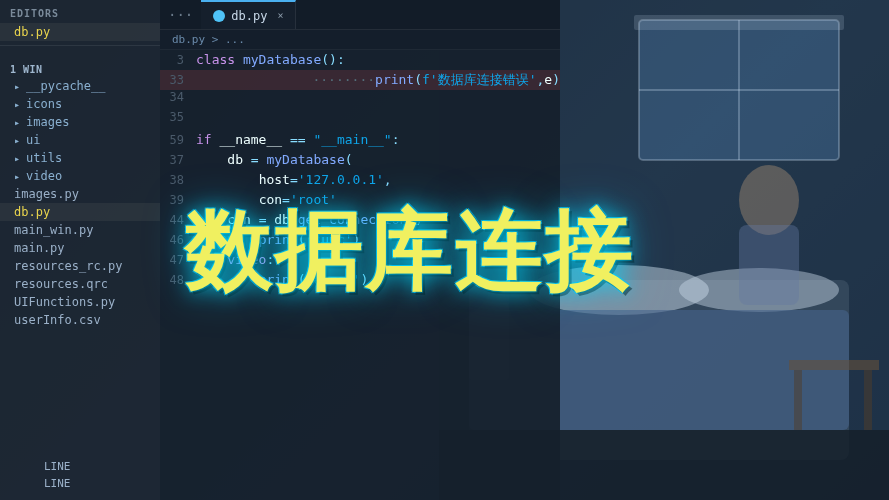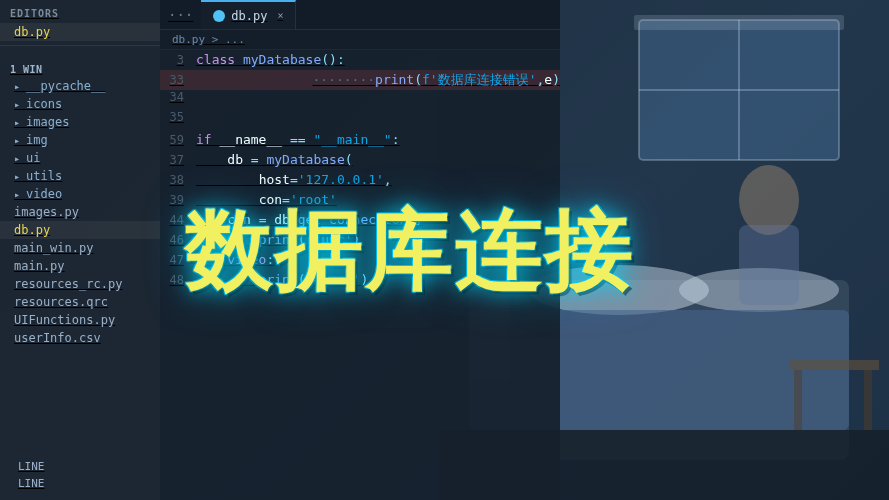--- a/index.html
+++ b/index.html
@@ -23,21 +23,20 @@
 
     
     .ide-container {
       position: absolute;
       left: 0;
       top: 0;
       width: 560px;
       height: 500px;
       display: flex;
       z-index: 2;
-      text-decoration: underline;
     }
 
     
     .sidebar {
       width: 160px;
       background: rgba(28, 38, 50, 0.92);
       flex-shrink: 0;
       display: flex;
       flex-direction: column;
       font-size: 12px;
@@ -83,24 +82,25 @@
       border-top: 1px solid rgba(255,255,255,0.08);
       margin-top: 4px;
     }
 
     .sidebar-bottom {
       margin-top: auto;
       padding-bottom: 8px;
     }
 
     .sidebar-bottom-item {
-      padding: 2px 10px 2px 18px;
+      padding: 2px 10px 2px 0;
       color: #9ab0c8;
       font-size: 11px;
       cursor: pointer;
+      margin-left: 44px;
     }
 
     
     .editor-panel {
       flex: 1;
       background: rgba(22, 32, 44, 0.93);
       display: flex;
       flex-direction: column;
       min-width: 0;
     }
@@ -288,21 +288,20 @@
 
   <div class="sidebar">
     <div class="sidebar-section-label">EDITORS</div>
     <div class="sidebar-item active">db.py</div>
 
     <div class="sidebar-section-win">1 WIN</div>
 
     <div class="sidebar-item folder">__pycache__</div>
     <div class="sidebar-item folder">icons</div>
     <div class="sidebar-item folder">images</div>
-    <div class="sidebar-item folder">img</div>
     <div class="sidebar-item folder">ui</div>
     <div class="sidebar-item folder">utils</div>
     <div class="sidebar-item folder">video</div>
 
     <div class="sidebar-item">images.py</div>
     <div class="sidebar-item active">db.py</div>
     <div class="sidebar-item">main_win.py</div>
     <div class="sidebar-item">main.py</div>
     <div class="sidebar-item">resources_rc.py</div>
     <div class="sidebar-item">resources.qrc</div>

